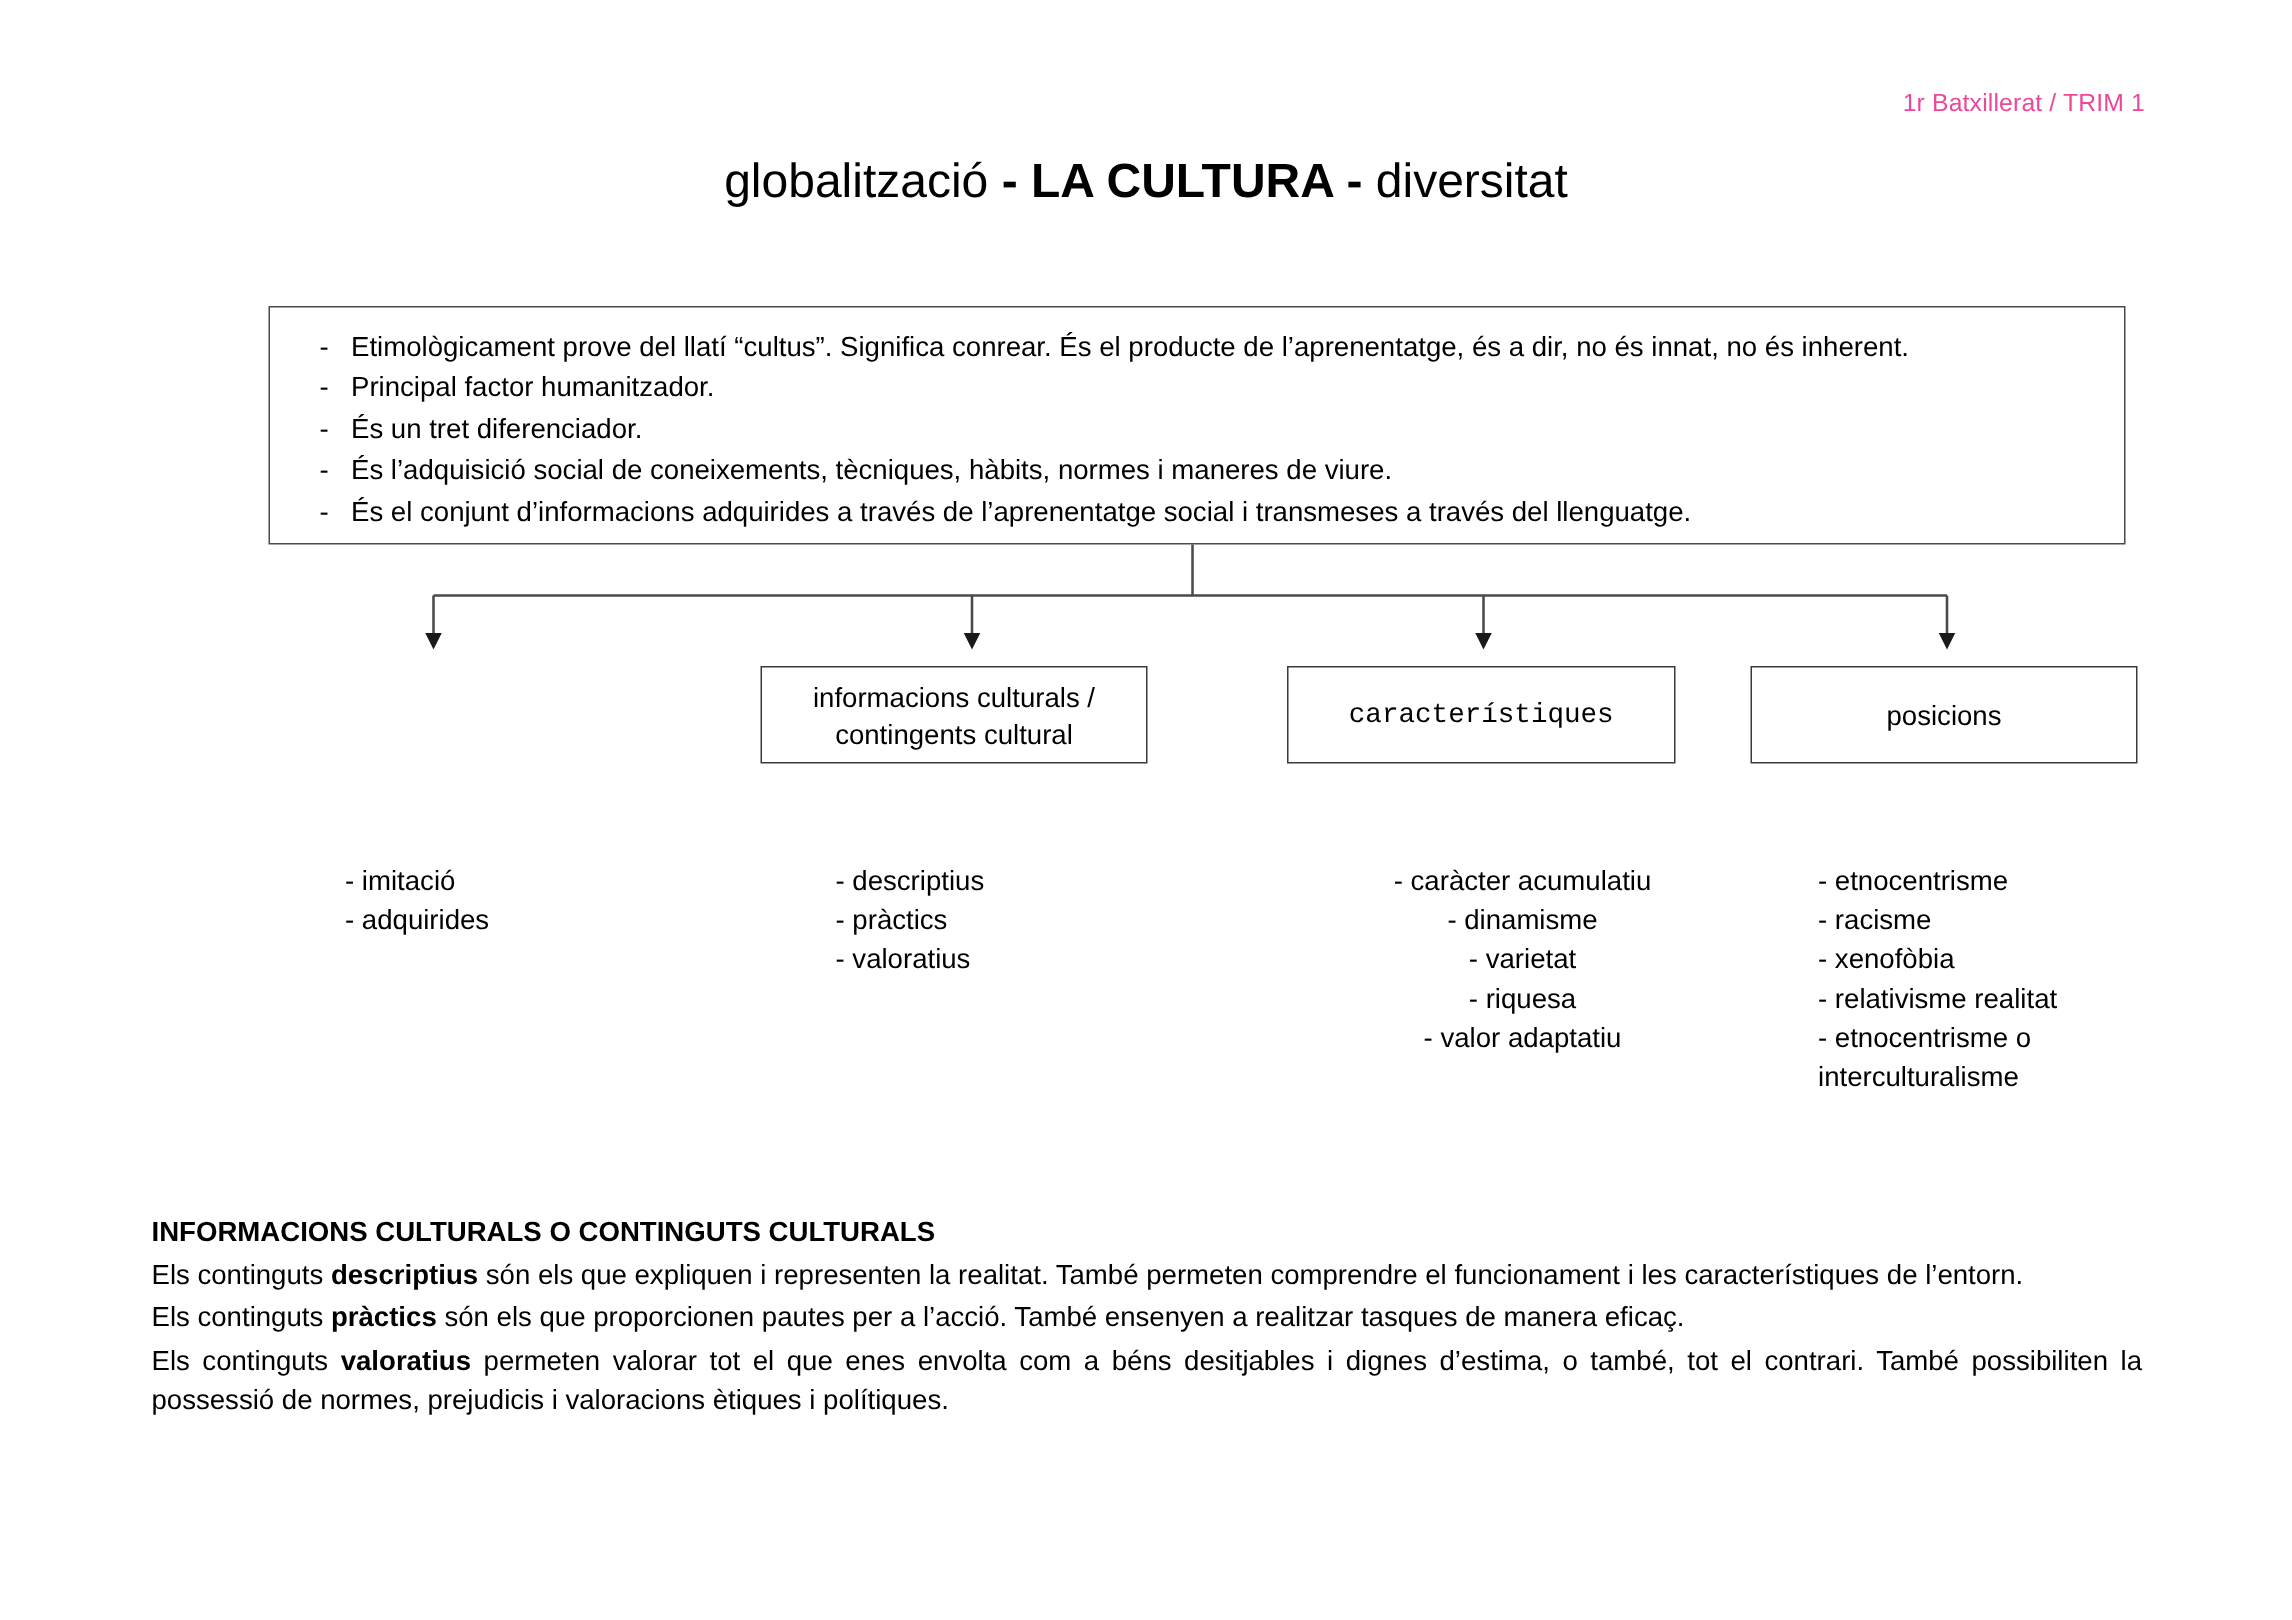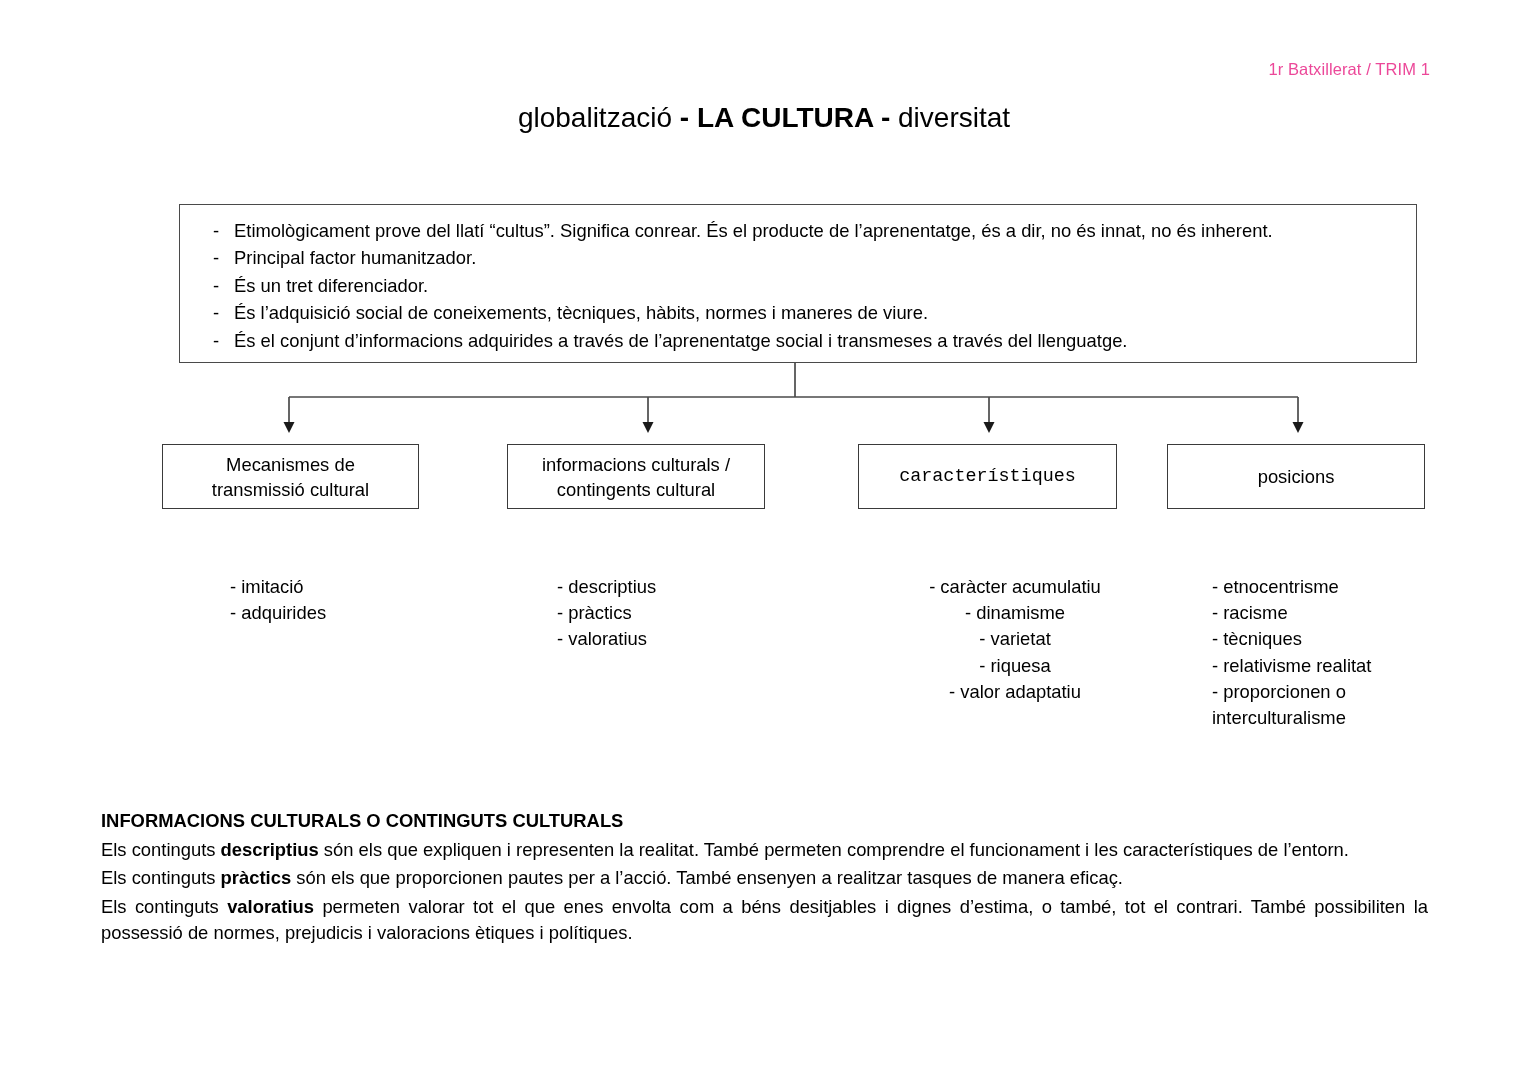--- a/index.html
+++ b/index.html
@@ -30,21 +30,21 @@
     white-space: nowrap;
   }
 
   
   #doc-title {
     position: absolute;
     top: 102px;
     left: 0;
     width: 1528px;
     text-align: center;
-    font-size: 28px;
+    font-size: 32px;
     white-space: nowrap;
   }
   #doc-title .bold { font-weight: bold; }
 
   
   #definition-box {
     position: absolute;
     left: 179px;
     top: 204px;
     width: 1238px;
@@ -181,26 +181,20 @@
       <line x1="1298" y1="397" x2="1298" y2="424"></line>
     </g>
     <g fill="#1a1a1a">
       <polygon points="283.5,422 294.5,422 289,433"></polygon>
       <polygon points="642.5,422 653.5,422 648,433"></polygon>
       <polygon points="983.5,422 994.5,422 989,433"></polygon>
       <polygon points="1292.5,422 1303.5,422 1298,433"></polygon>
     </g>
   </svg>
 
-  <div class="cat-box" id="cat-box-0">
-    <div>
-      <span>Mecanismes de</span><br>
-      <span>transmissió cultural</span>
-    </div>
-  </div>
   <div class="cat-box" id="cat-box-1">
     <div>
       <span>informacions culturals /</span><br>
       <span>contingents cultural</span>
     </div>
   </div>
   <div class="cat-box" id="cat-box-2">
     <div>
       <span>característiques</span>
     </div>
@@ -226,23 +220,23 @@
     <div class="sub-item">- caràcter acumulatiu</div>
     <div class="sub-item">- dinamisme</div>
     <div class="sub-item">- varietat</div>
     <div class="sub-item">- riquesa</div>
     <div class="sub-item">- valor adaptatiu</div>
   </div>
 
   <div class="sub-list" id="sub-list-3">
     <div class="sub-item">- etnocentrisme</div>
     <div class="sub-item">- racisme</div>
-    <div class="sub-item">- tècniques</div>
+    <div class="sub-item">- xenofòbia</div>
     <div class="sub-item">- relativisme realitat</div>
-    <div class="sub-item wrap">- proporcionen o interculturalisme</div>
+    <div class="sub-item wrap">- etnocentrisme o interculturalisme</div>
   </div>
 
   <div id="prose">
     <div class="prose-heading">INFORMACIONS CULTURALS O CONTINGUTS CULTURALS</div>
 
     <div class="prose-para"><span>Els continguts </span><b>descriptius</b><span> són els que expliquen i representen la realitat. També permeten comprendre el funcionament i les característiques de l’entorn.</span></div>
 
     <div class="prose-para"><span>Els continguts </span><b>pràctics</b><span> són els que proporcionen pautes per a l’acció. També ensenyen a realitzar tasques de manera eficaç.</span></div>
 
     <div class="prose-para last"><span>Els continguts </span><b>valoratius</b><span> permeten valorar tot el que enes envolta com a béns desitjables i dignes d’estima, o també, tot el contrari. També possibiliten la possessió de normes, prejudicis i valoracions ètiques i polítiques.</span></div>

